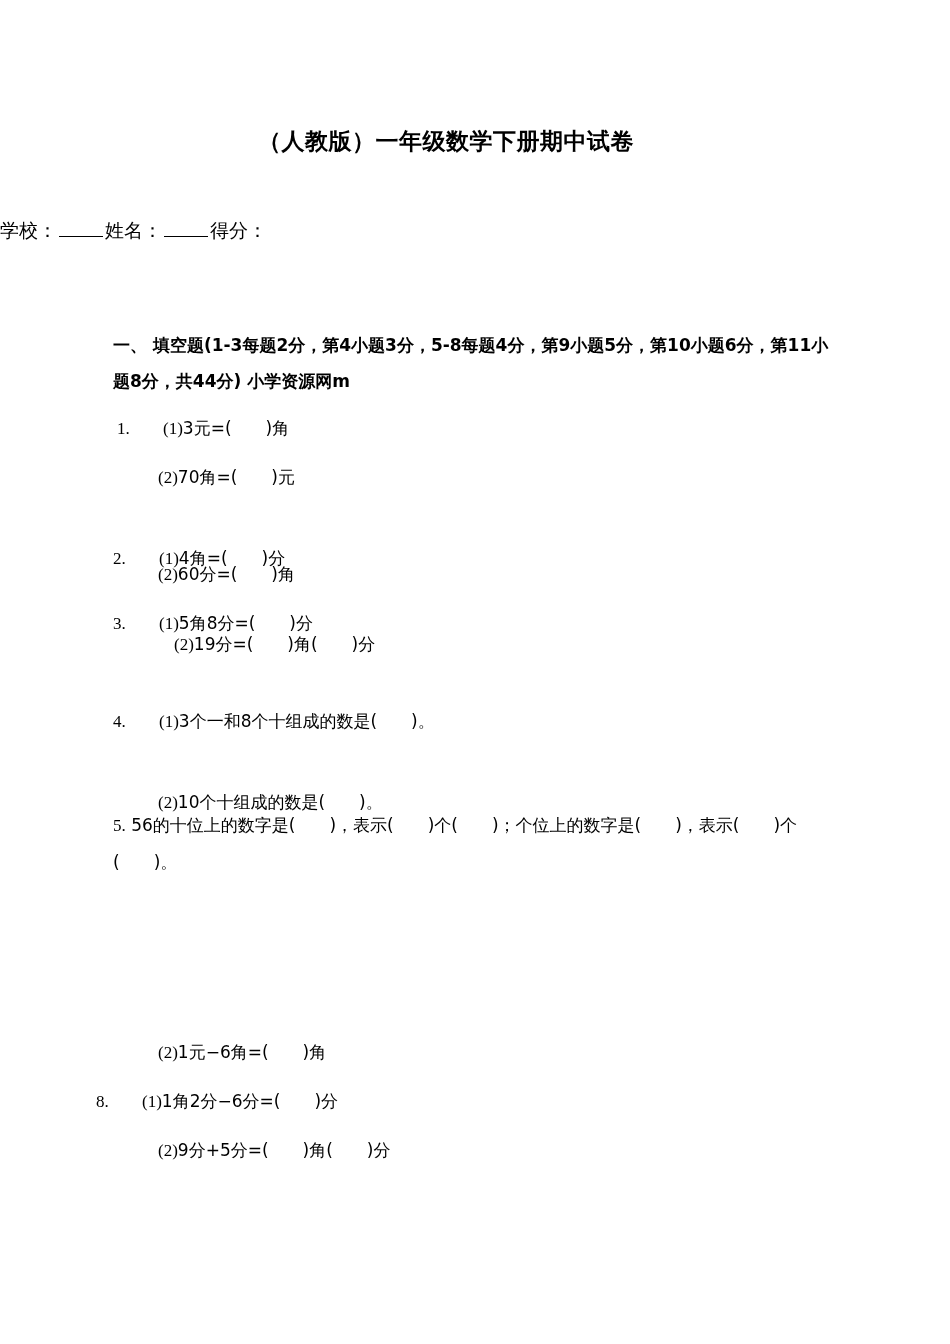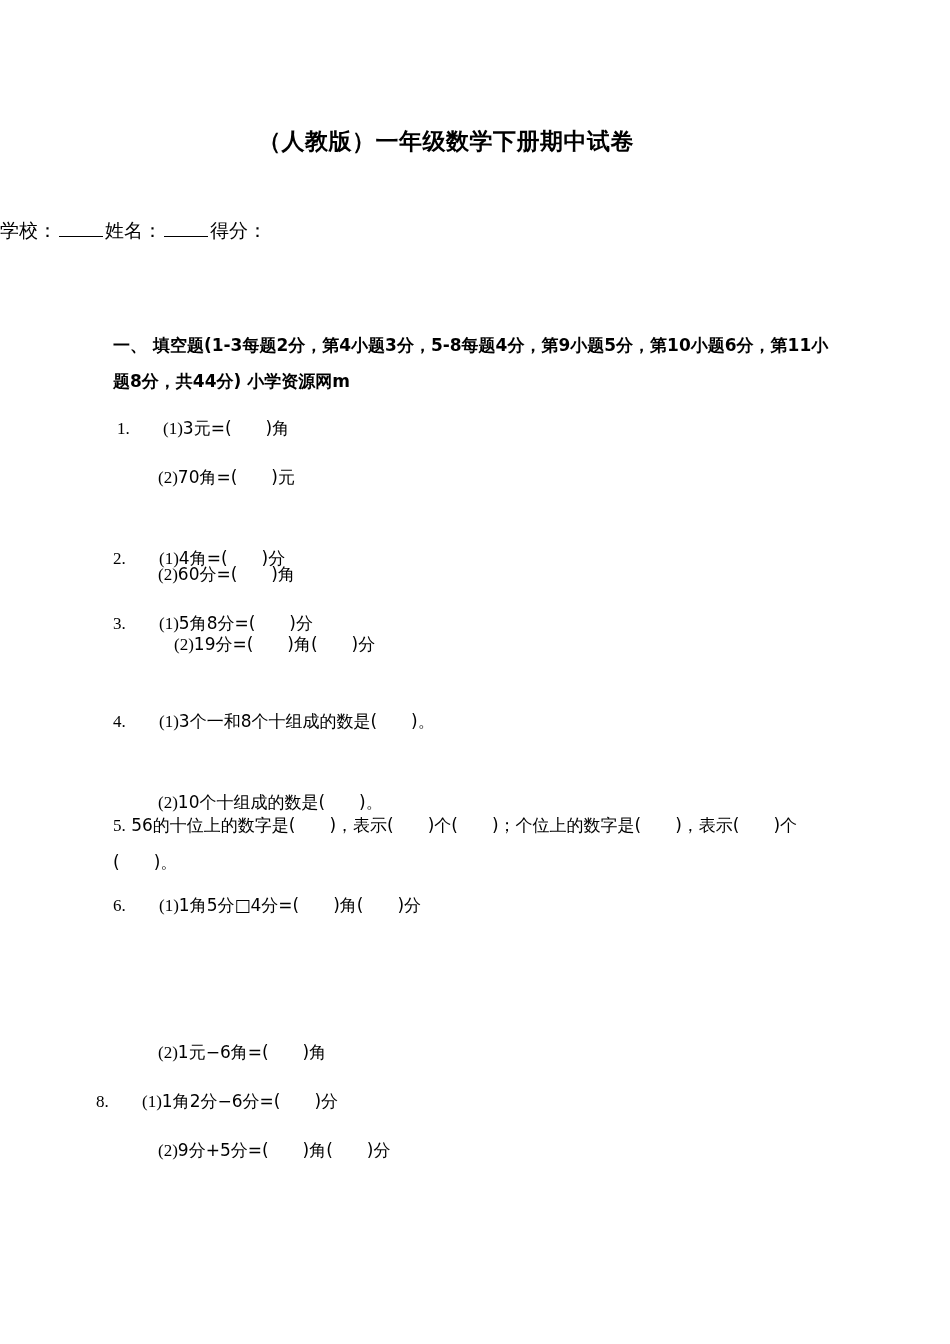--- a/index.html
+++ b/index.html
@@ -119,23 +119,20 @@
   </div>
   <div class="line" style="left:158px; top:758px;margin-top:32px;">
     <span class="serif">(2)</span><span>10个十组成的数是(　　)。</span>
   </div>
 
   <div class="q5">
     <span class="serif">5.</span>
     <span>56的十位上的数字是(　　)，表示(　　)个(　　)；个位上的数字是(　　)，表示(　　)个(　　)。</span>
   </div>
 
-  <div class="line" style="left:113px; top:893px;">
-    <span class="qnum">6.</span><span class="serif">(1)</span><span>1角5分□4分=(　　)角(　　)分</span>
-  </div>
 
   <div class="line" style="left:158px; top:1040px;">
     <span class="serif">(2)</span><span>1元−6角=(　　)角</span>
   </div>
 
   <div class="line" style="left:96px; top:1089px;">
     <span class="qnum">8.</span><span class="serif">(1)</span><span>1角2分−6分=(　　)分</span>
   </div>
   <div class="line" style="left:158px; top:1138px;">
     <span class="serif">(2)</span><span>9分+5分=(　　)角(　　)分</span>

